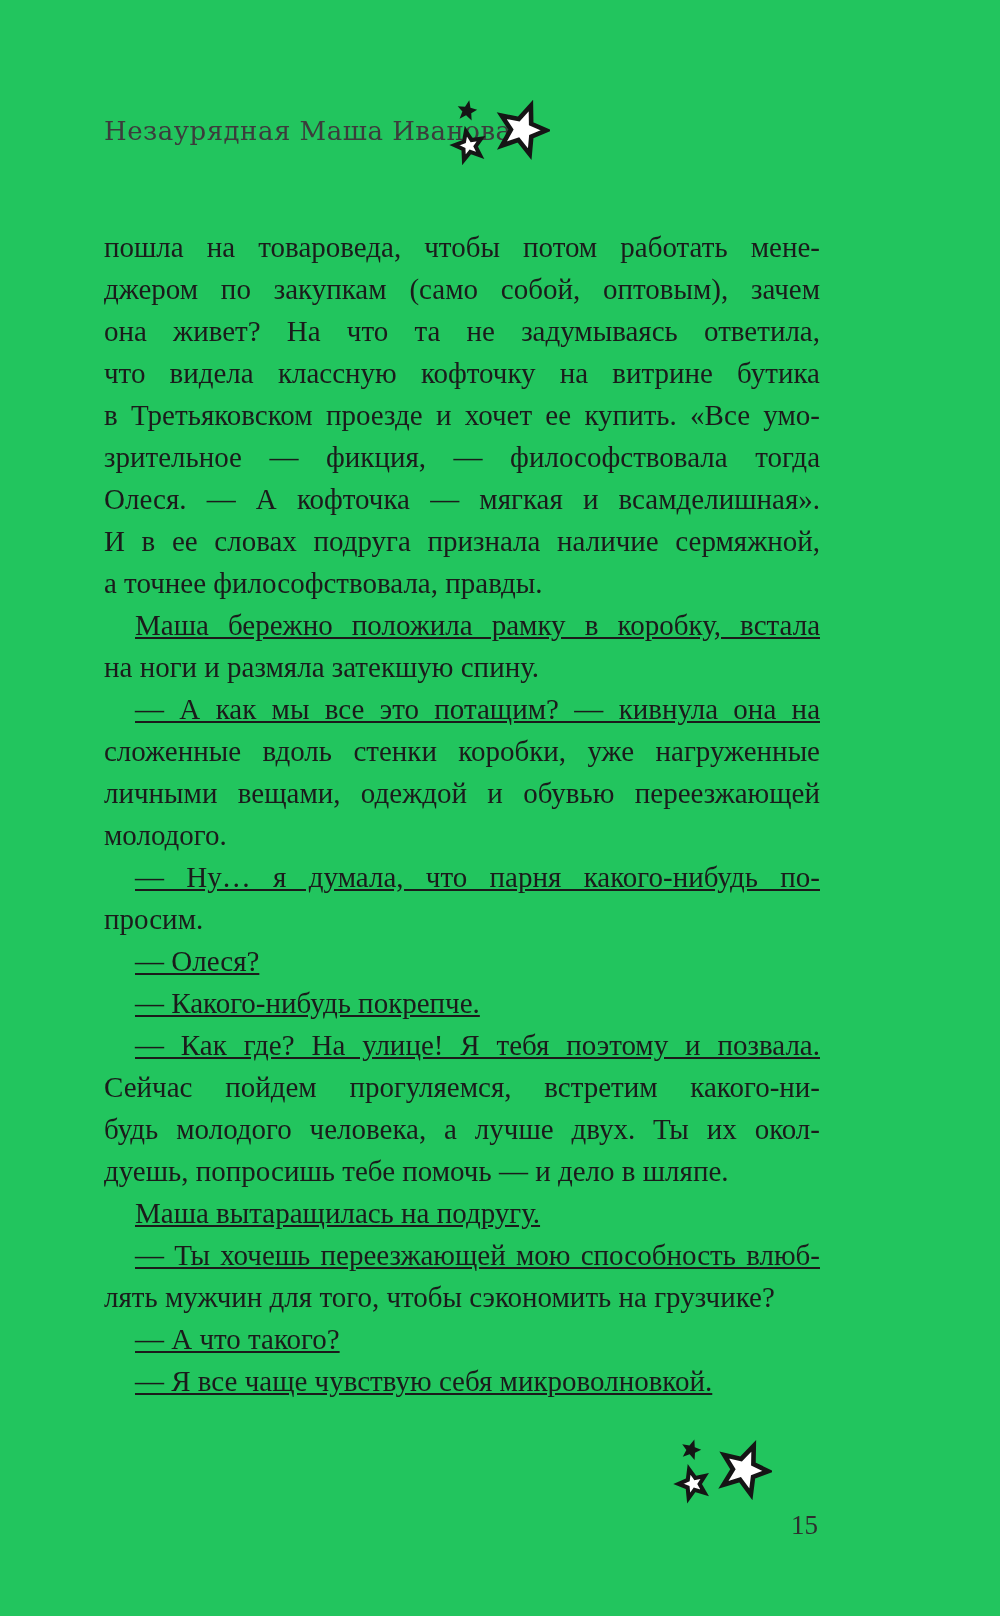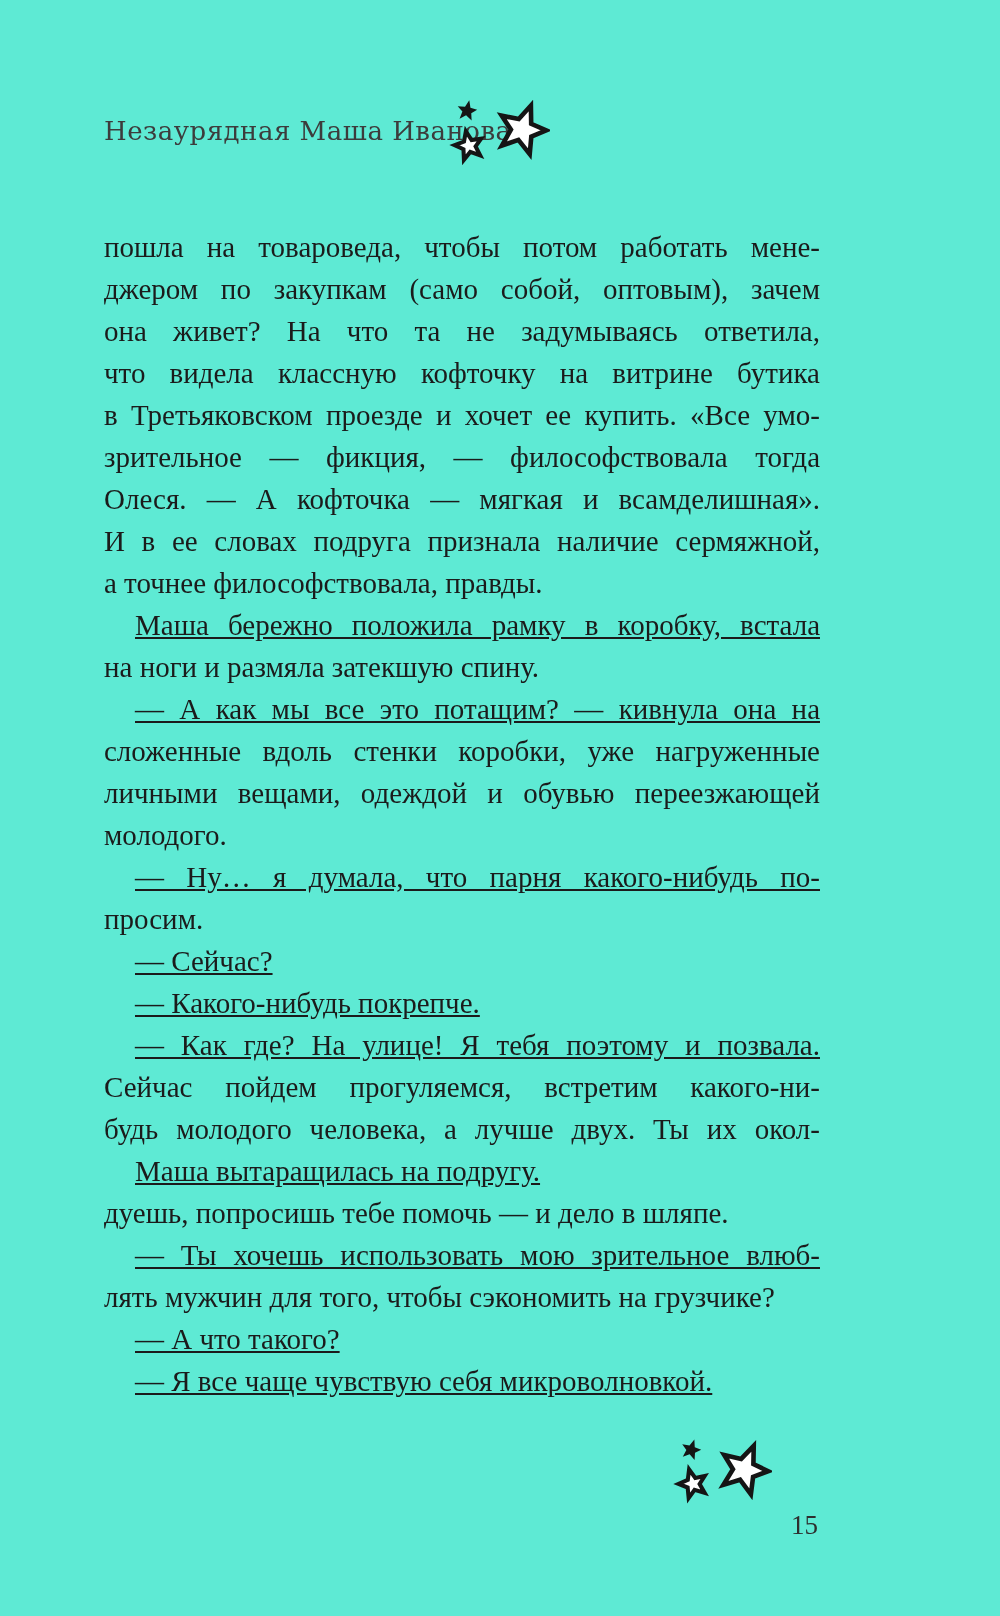--- a/index.html
+++ b/index.html
@@ -1,20 +1,20 @@
 <!DOCTYPE html>
 <html><head>
 <meta charset="utf-8">
 <style>
   html, body { margin: 0; padding: 0; }
   .page {
     position: relative;
     width: 1000px;
     height: 1616px;
-    background: #5eead4;
+    background: #22c55e;
     color: #1b1b1b;
     font-family: "Liberation Serif", "DejaVu Serif", serif;
     overflow: hidden;
   }
   .header-title {
     position: absolute;
     left: 104px;
     top: 116px;
     font-family: "DejaVu Serif", serif;
     font-size: 26px;
@@ -80,28 +80,28 @@
     <div class="line">И в ее словах подруга признала наличие сермяжной,</div>
     <div class="line end">а точнее философствовала, правды.</div>
     <div class="line ind">Маша бережно положила рамку в коробку, встала</div>
     <div class="line end">на ноги и размяла затекшую спину.</div>
     <div class="line ind">— А как мы все это потащим? — кивнула она на</div>
     <div class="line">сложенные вдоль стенки коробки, уже нагруженные</div>
     <div class="line">личными вещами, одеждой и обувью переезжающей</div>
     <div class="line end">молодого.</div>
     <div class="line ind">— Ну… я думала, что парня какого-нибудь по-</div>
     <div class="line end">просим.</div>
-    <div class="line ind end">— Сейчас?</div>
+    <div class="line ind end">— Олеся?</div>
     <div class="line ind end">— Какого-нибудь покрепче.</div>
     <div class="line ind">— Как где? На улице! Я тебя поэтому и позвала.</div>
     <div class="line">Сейчас пойдем прогуляемся, встретим какого-ни-</div>
     <div class="line">будь молодого человека, а лучше двух. Ты их окол-</div>
+    <div class="line end">дуешь, попросишь тебе помочь — и дело в шляпе.</div>
     <div class="line ind end">Маша вытаращилась на подругу.</div>
-    <div class="line end">дуешь, попросишь тебе помочь — и дело в шляпе.</div>
-    <div class="line ind">— Ты хочешь использовать мою зрительное влюб-</div>
+    <div class="line ind">— Ты хочешь переезжающей мою способность влюб-</div>
     <div class="line end">лять мужчин для того, чтобы сэкономить на грузчике?</div>
     <div class="line ind end">— А что такого?</div>
     <div class="line ind end">— Я все чаще чувствую себя микроволновкой.</div>
   </div>
 
   <svg class="stars footer-pos" viewBox="0 0 112 80" xmlns="http://www.w3.org/2000/svg">
     <use href="#star5" transform="translate(31,16) rotate(18) scale(0.42)" fill="#151515" stroke="none"></use>
     <use href="#star5" transform="translate(33,50) rotate(-15) scale(0.58)" fill="#ffffff" stroke="#151515" stroke-width="7" stroke-linejoin="miter"></use>
     <use href="#star5" transform="translate(84,36) rotate(22) scale(1.0)" fill="#ffffff" stroke="#151515" stroke-width="4.6" stroke-linejoin="miter"></use>
   </svg>

